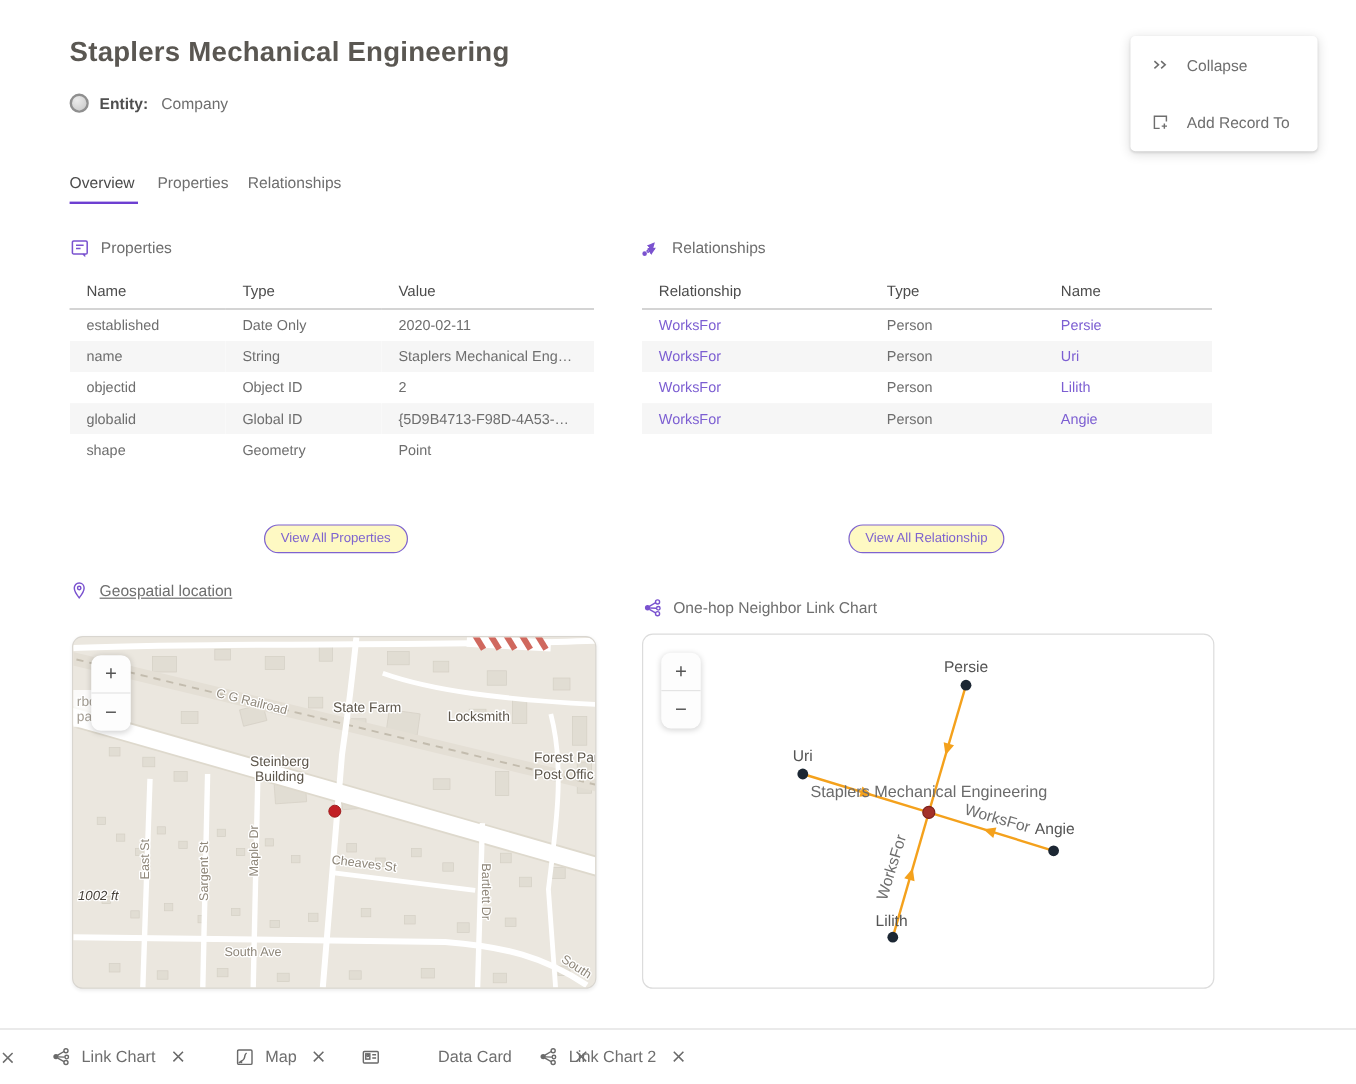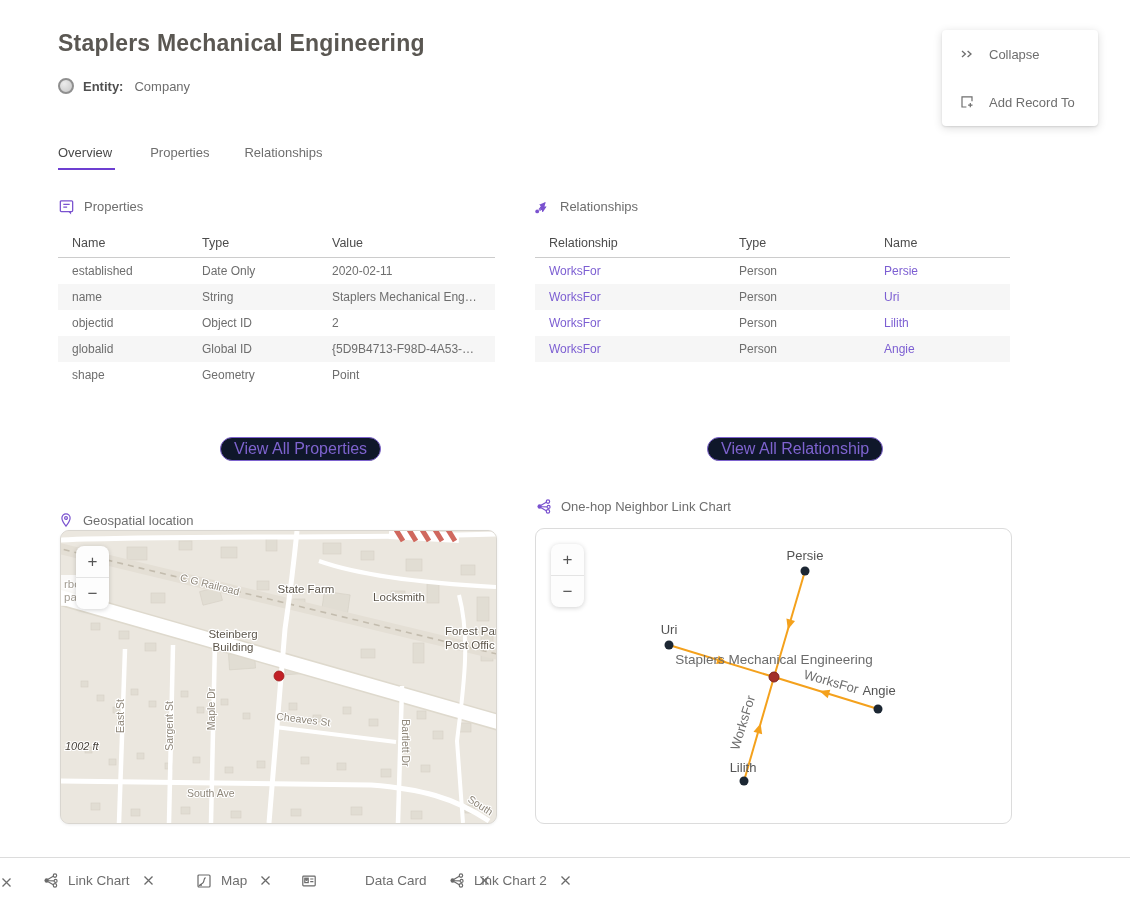--- a/index.html
+++ b/index.html
@@ -9,40 +9,40 @@
   .title{position:absolute;left:58px;top:30px;font-size:23px;font-weight:bold;color:#5a5752;letter-spacing:.2px;}
   .entity-row{position:absolute;left:58px;top:78px;display:flex;align-items:center;gap:9px;font-size:13px;color:#6e6e6e;}
   .entity-dot{width:12px;height:12px;border-radius:50%;border:2px solid #8f8f8f;background:radial-gradient(circle at 35% 30%,#ececec,#c6c6c6);}
   .entity-label{font-weight:bold;color:#4f4f4f;margin-right:2px;}
 
   .menu-card{position:absolute;left:942px;top:30px;width:156px;height:96px;background:#fff;border-radius:4px;
     box-shadow:0 1px 2px rgba(0,0,0,.10),0 2px 10px rgba(0,0,0,.14);z-index:20;}
   .menu-item{display:flex;align-items:center;gap:14px;height:48px;padding-left:17px;font-size:13px;color:#6e6e6e;cursor:pointer;}
   .menu-item svg{flex:0 0 auto;color:#6e6e6e;}
 
-  .tabs{position:absolute;left:58px;top:145px;display:flex;gap:35px;font-size:13px;color:#6e6e6e;}
+  .tabs{position:absolute;left:58px;top:145px;display:flex;gap:16px;font-size:13px;color:#6e6e6e;}
   .tab{padding-bottom:8px;cursor:pointer;}
   .tab.active{color:#4a4a4a;border-bottom:2px solid #6d3fd1;padding-right:3px;}
 
   .section-head{position:absolute;display:flex;align-items:center;gap:9px;font-size:13px;color:#6e6e6e;}
   .section-head svg{color:#7a52cf;}
   #props-head{left:58px;top:198px;}
   #rels-head{left:534px;top:198px;}
-  #geo-head{left:58px;top:512px;}
+  #geo-head{left:58px;top:484px;text-decoration:underline;}
   #chart-head{left:535px;top:498px;}
 
   table.data-table{position:absolute;border-collapse:collapse;font-size:12px;color:#6e6e6e;table-layout:fixed;}
   #props-table{left:58px;top:230px;width:437px;}
   #rels-table{left:535px;top:230px;width:475px;}
   .data-table th{font-weight:normal;color:#4c4c4c;font-size:12.5px;text-align:left;padding:6px 8px 7px 14px;border-bottom:1px solid #ccc;white-space:nowrap;overflow:hidden;}
   .data-table td{padding:6px 8px;padding-left:14px;height:14px;white-space:nowrap;overflow:hidden;}
   .data-table tr.alt{background:#f6f6f6;}
   .cell-link{color:#7c5ed2;cursor:pointer;}
 
-  .view-all{position:absolute;height:24px;padding:0 13px;border:1px solid #7e63cf;border-radius:13px;background:#0f172a;color:#7e63cf;font-size:16px;font-family:inherit;cursor:pointer;line-height:22px;}
+  .view-all{position:absolute;height:24px;padding:0 13px;border:1px solid #7e63cf;border-radius:13px;background:#fef9c3;color:#7e63cf;font-size:11px;font-family:inherit;cursor:pointer;line-height:22px;}
   #view-props{left:220px;top:437px;}
   #view-rels{left:707px;top:437px;}
 
   .map-card{position:absolute;left:60px;top:530px;width:435px;height:292px;border-radius:9px;overflow:hidden;border:1px solid #d9d6d0;box-shadow:0 1px 3px rgba(0,0,0,.07);background:#ebe7df;}
   .chart-card{position:absolute;left:535px;top:528px;width:475px;height:294px;border-radius:9px;border:1px solid #dcdcdc;background:#fff;overflow:hidden;}
 
   .zoomctl{position:absolute;left:15px;top:15px;width:33px;background:#fdfdfd;border-radius:8px;box-shadow:0 1px 5px rgba(0,0,0,.18);overflow:hidden;z-index:5;}
   .zbtn{width:33px;height:31px;display:flex;align-items:center;justify-content:center;font-size:17px;color:#555;cursor:pointer;}
   .zbtn + .zbtn{border-top:1px solid #e4e4e4;}
 

